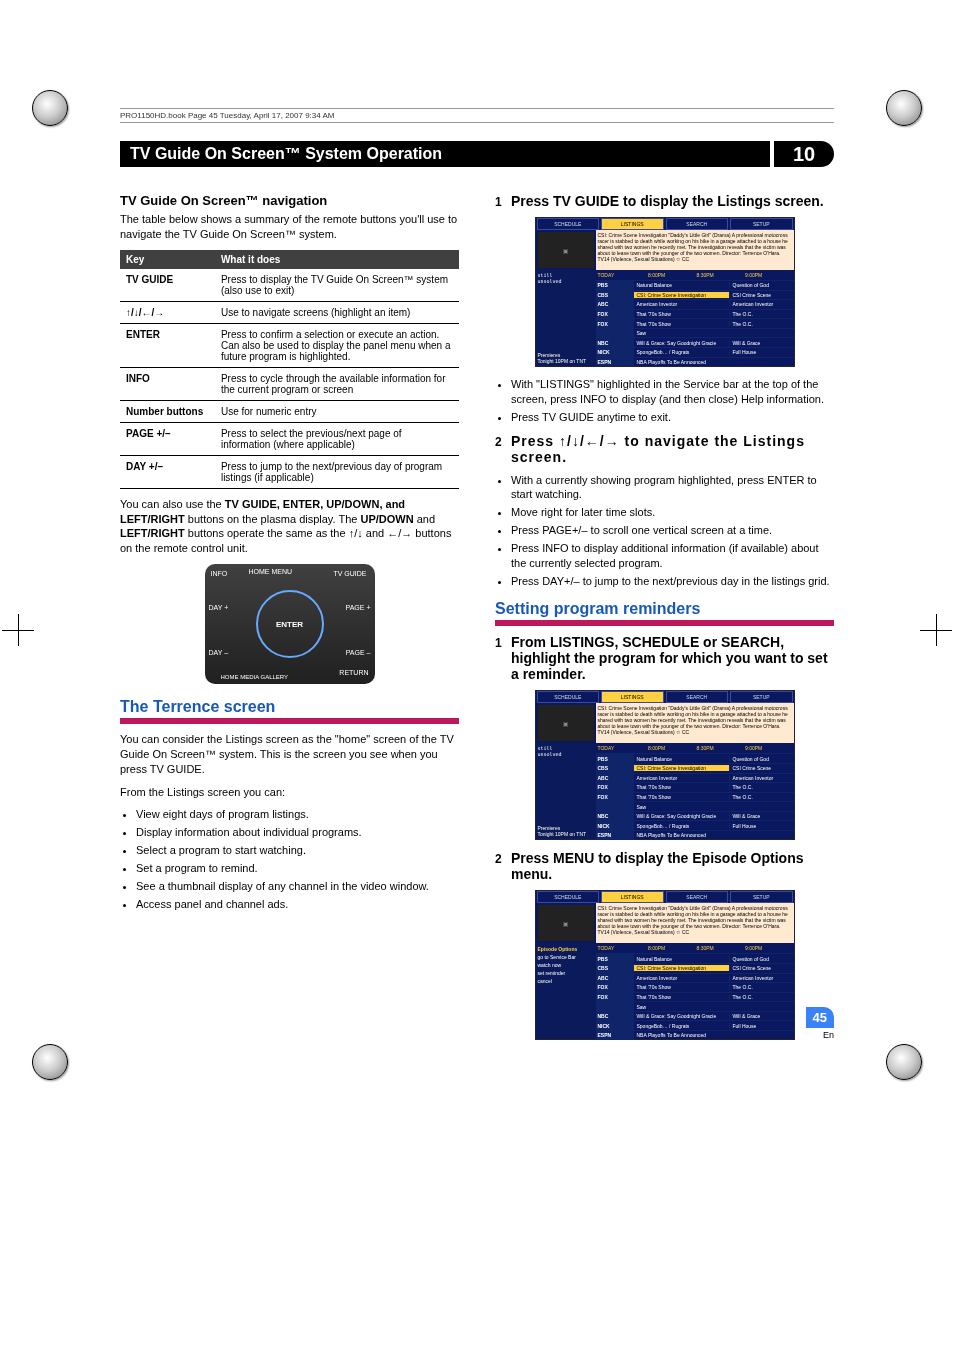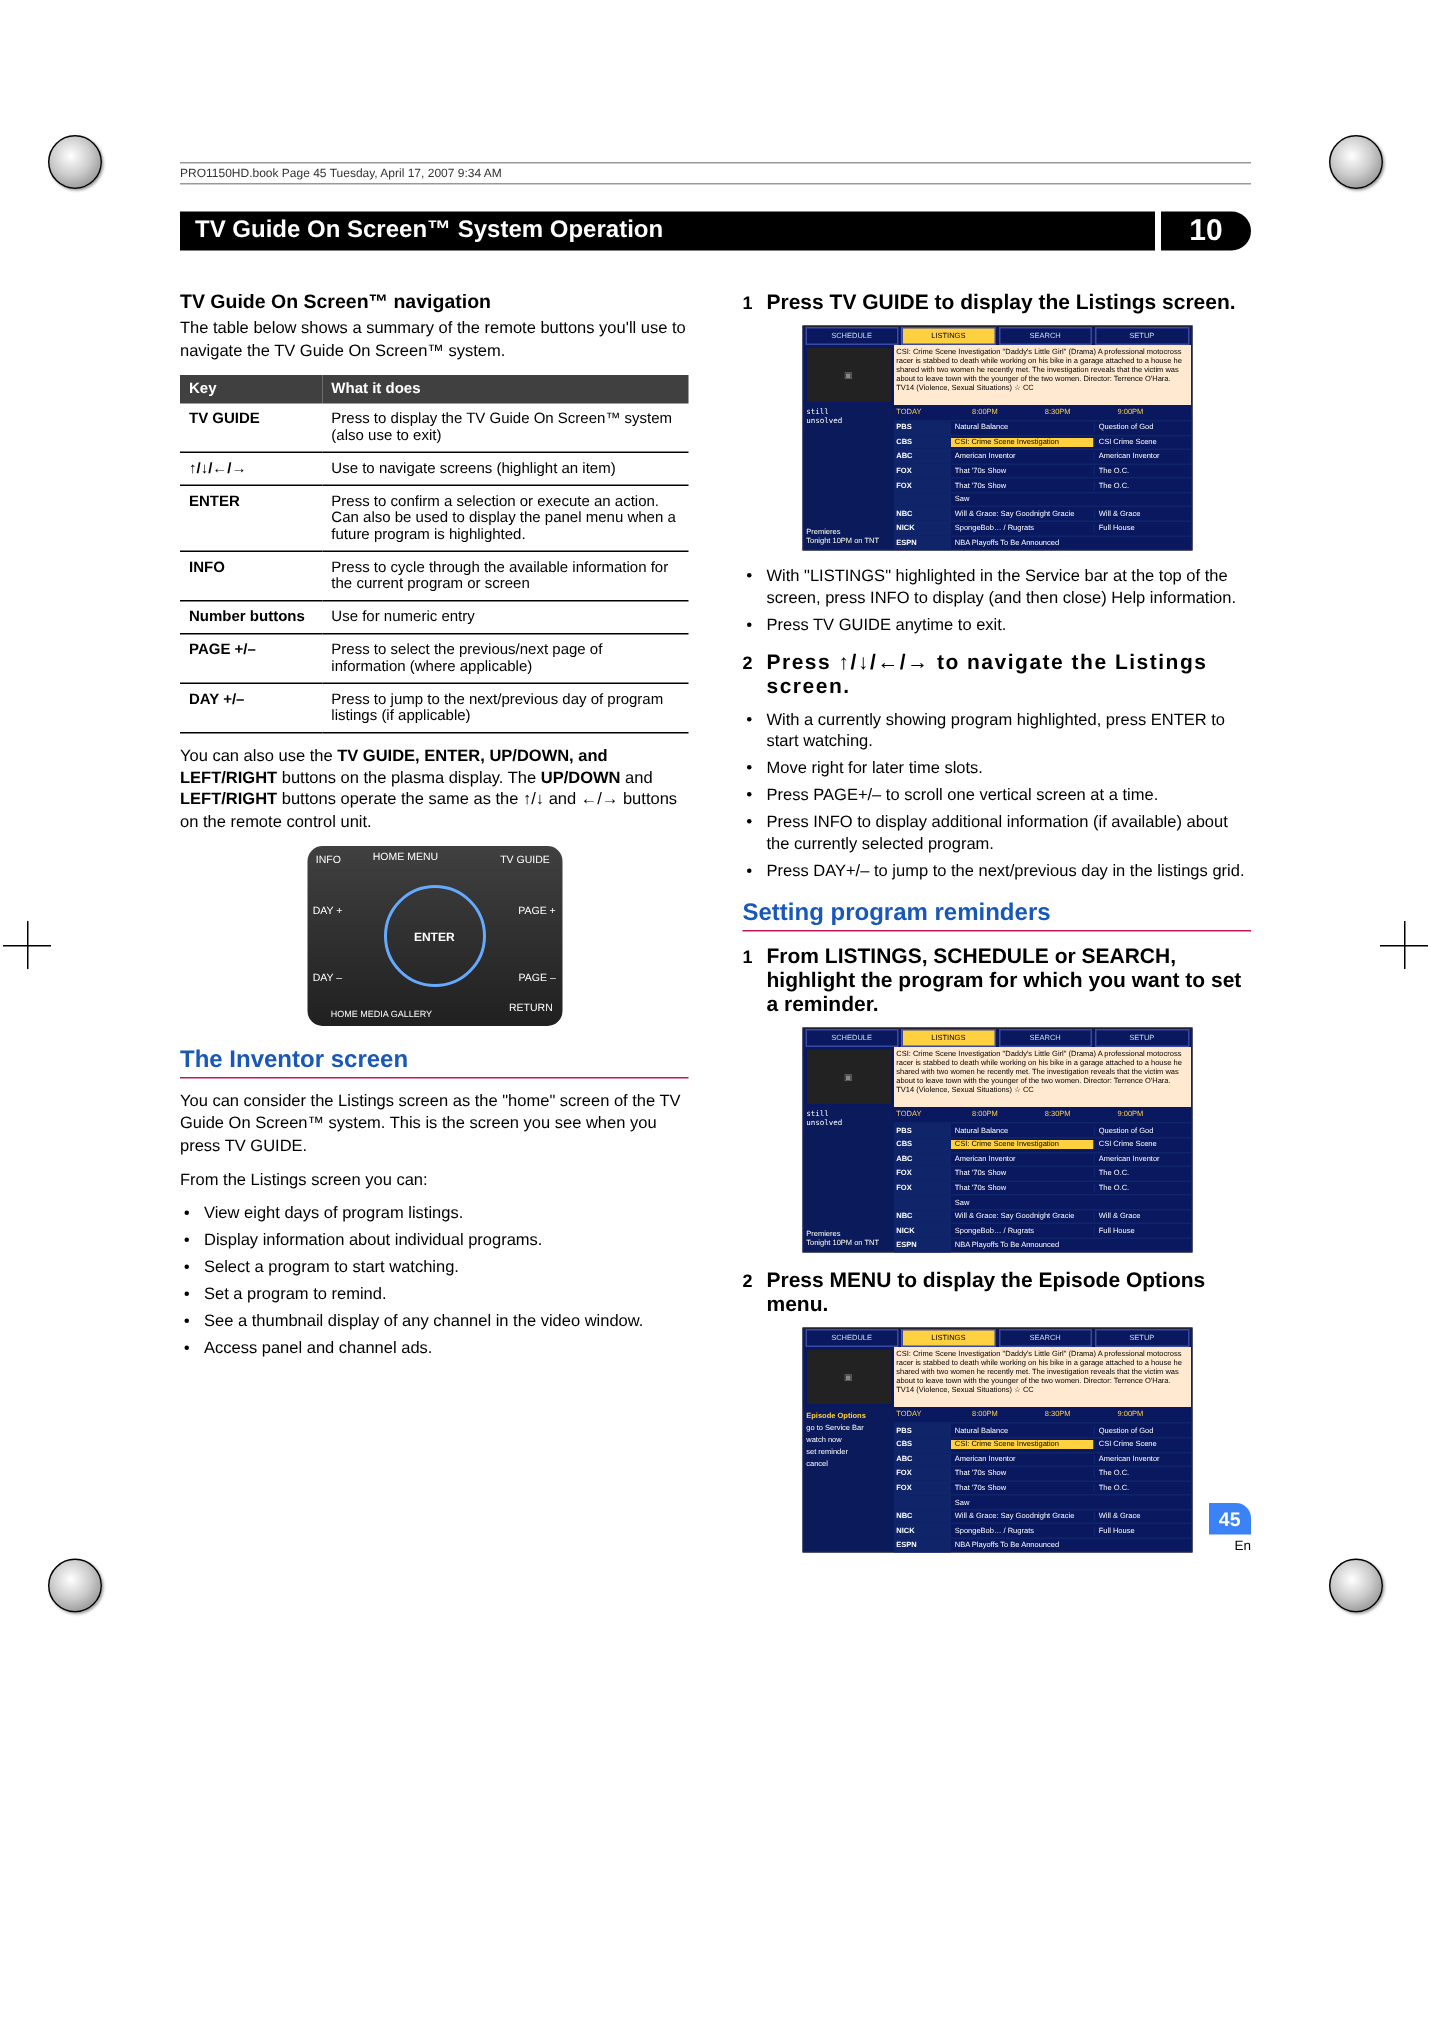--- a/index.html
+++ b/index.html
@@ -140,21 +140,21 @@
   }
   .remote-figure .ring span { font-weight:bold; font-size:8px; }
   .remote-figure .side-label {
     position:absolute; font-size:7px; color:#fff;
   }
 
   h2.section {
     color: #1858b8;
     font-size: 16px;
     font-weight: bold;
-    border-bottom: 1px solid #be185d;
+    border-bottom: 6px solid #be185d;
     padding-bottom: 2px;
     margin: 12px 0 8px 0;
   }
 
   ul.bullets {
     margin: 4px 0 8px 0;
     padding-left: 16px;
   }
   ul.bullets li {
     margin: 3px 0;
@@ -329,21 +329,21 @@
         <span class="side-label" style="left:4px;bottom:28px;">DAY –</span>
         <span class="side-label" style="right:4px;top:40px;">PAGE +</span>
         <span class="side-label" style="right:4px;bottom:28px;">PAGE –</span>
         <span class="side-label" style="right:6px;bottom:8px;">RETURN</span>
         <span class="side-label" style="left:16px;bottom:4px;font-size:6px;">HOME MEDIA GALLERY</span>
         <div class="ring">
             <span>ENTER</span>
           </div>
       </div>
 
-      <h2 class="section">The Inventor screen</h2>
+      <h2 class="section">The Terrence screen</h2>
       <p class="body">You can consider the Listings screen as the "home" screen of the TV Guide On Screen™ system. This is the screen you see when you press TV GUIDE.</p>
       <p class="body">From the Listings screen you can:</p>
       <ul class="bullets" id="listings-bullets">
           <li>View eight days of program listings.</li>
           <li>Display information about individual programs.</li>
           <li>Select a program to start watching.</li>
           <li>Set a program to remind.</li>
           <li>See a thumbnail display of any channel in the video window.</li>
           <li>Access panel and channel ads.</li>
         </ul>

